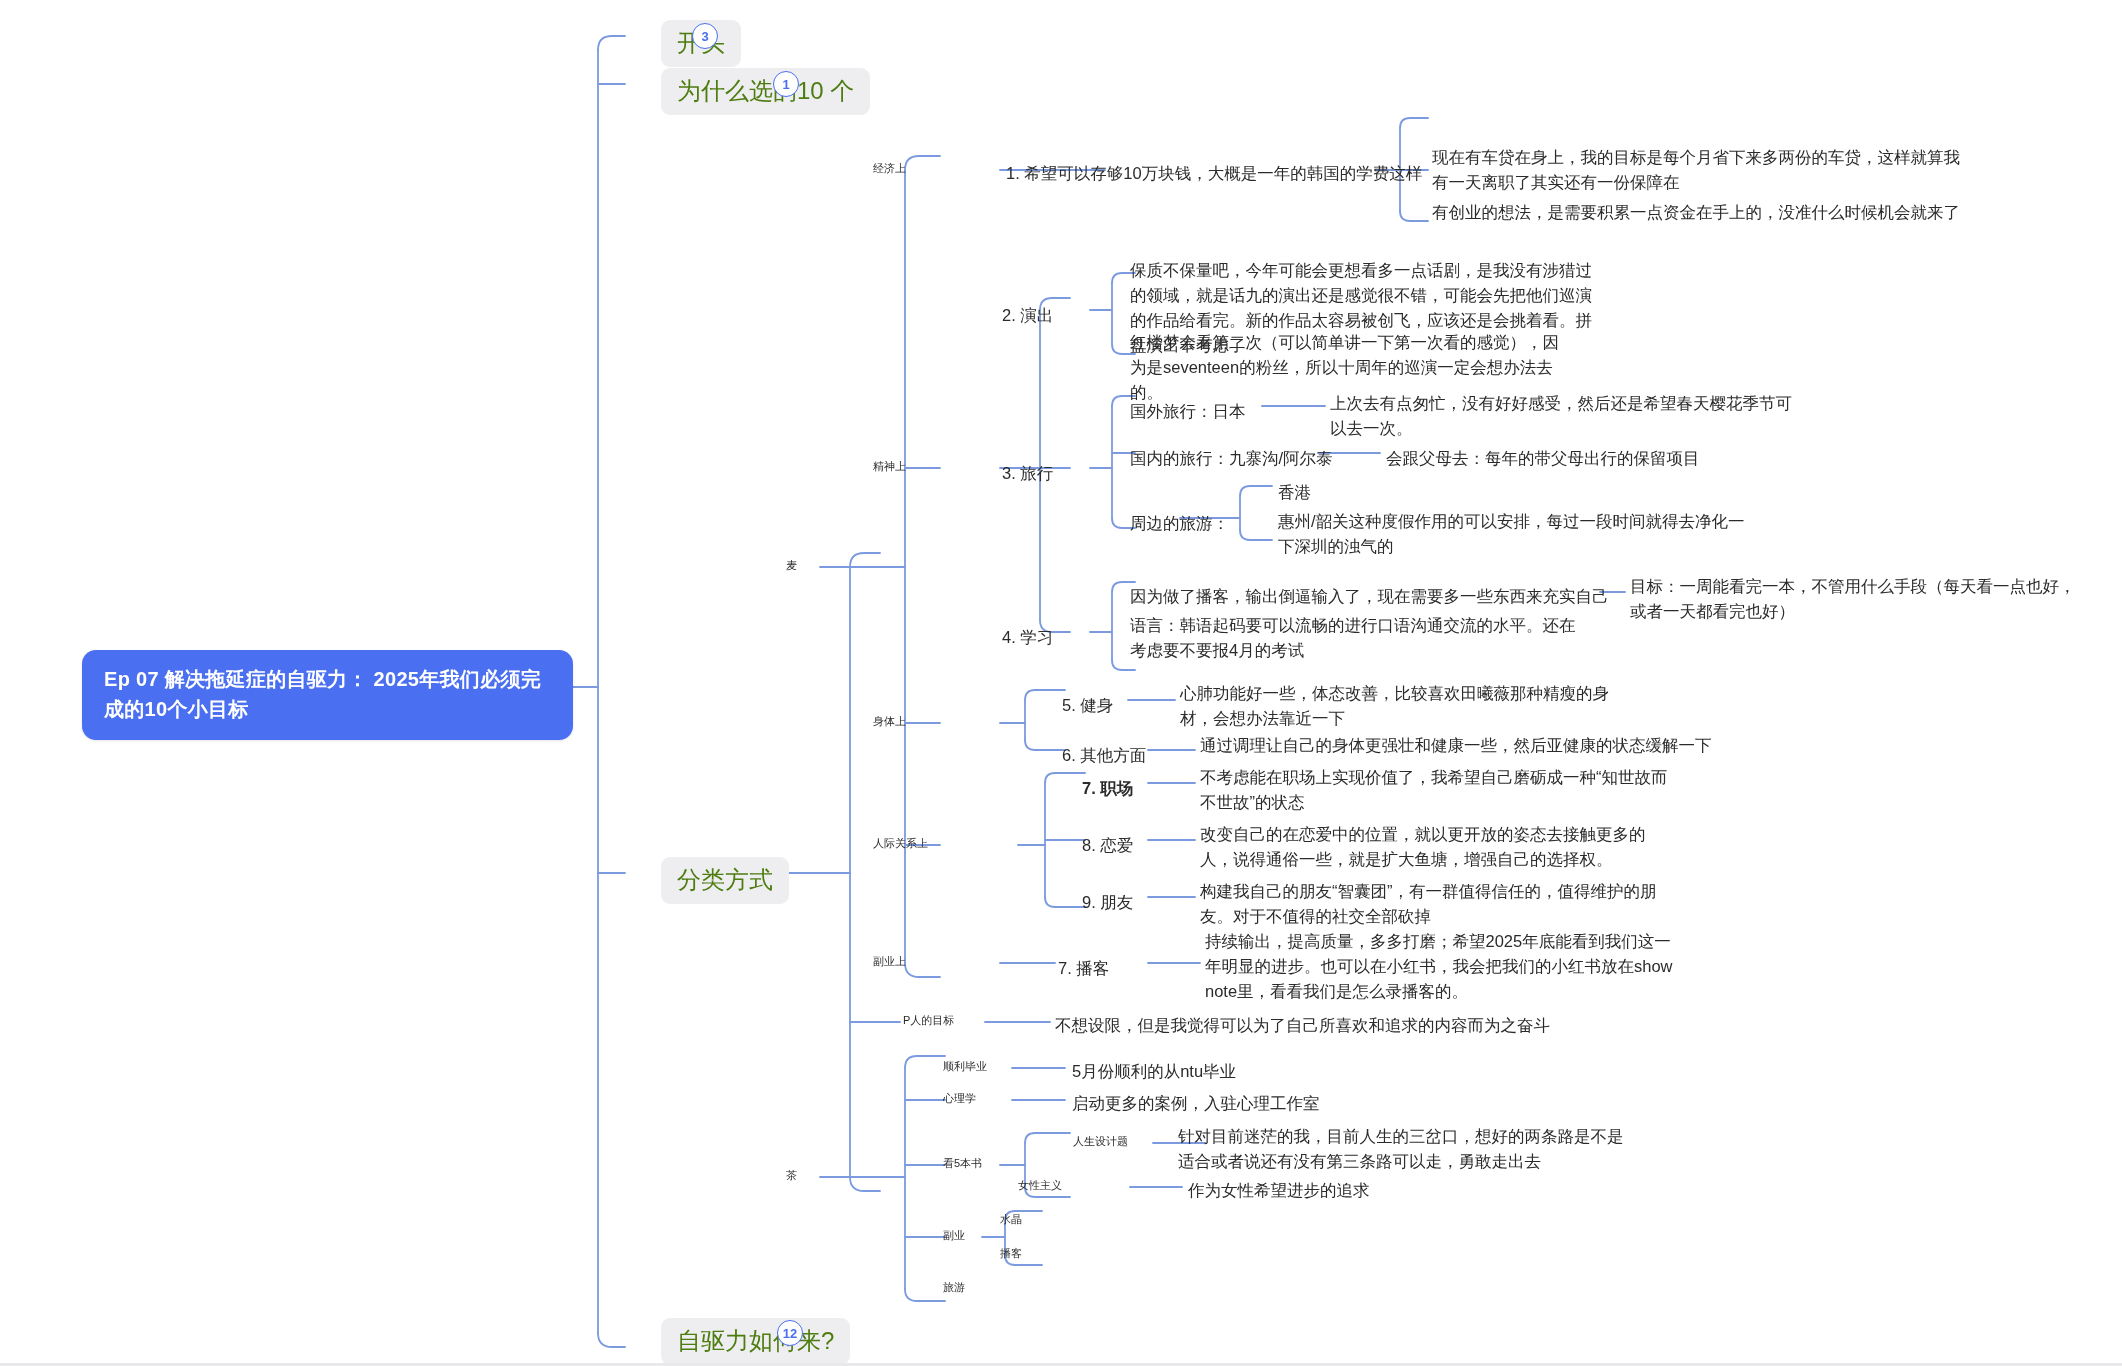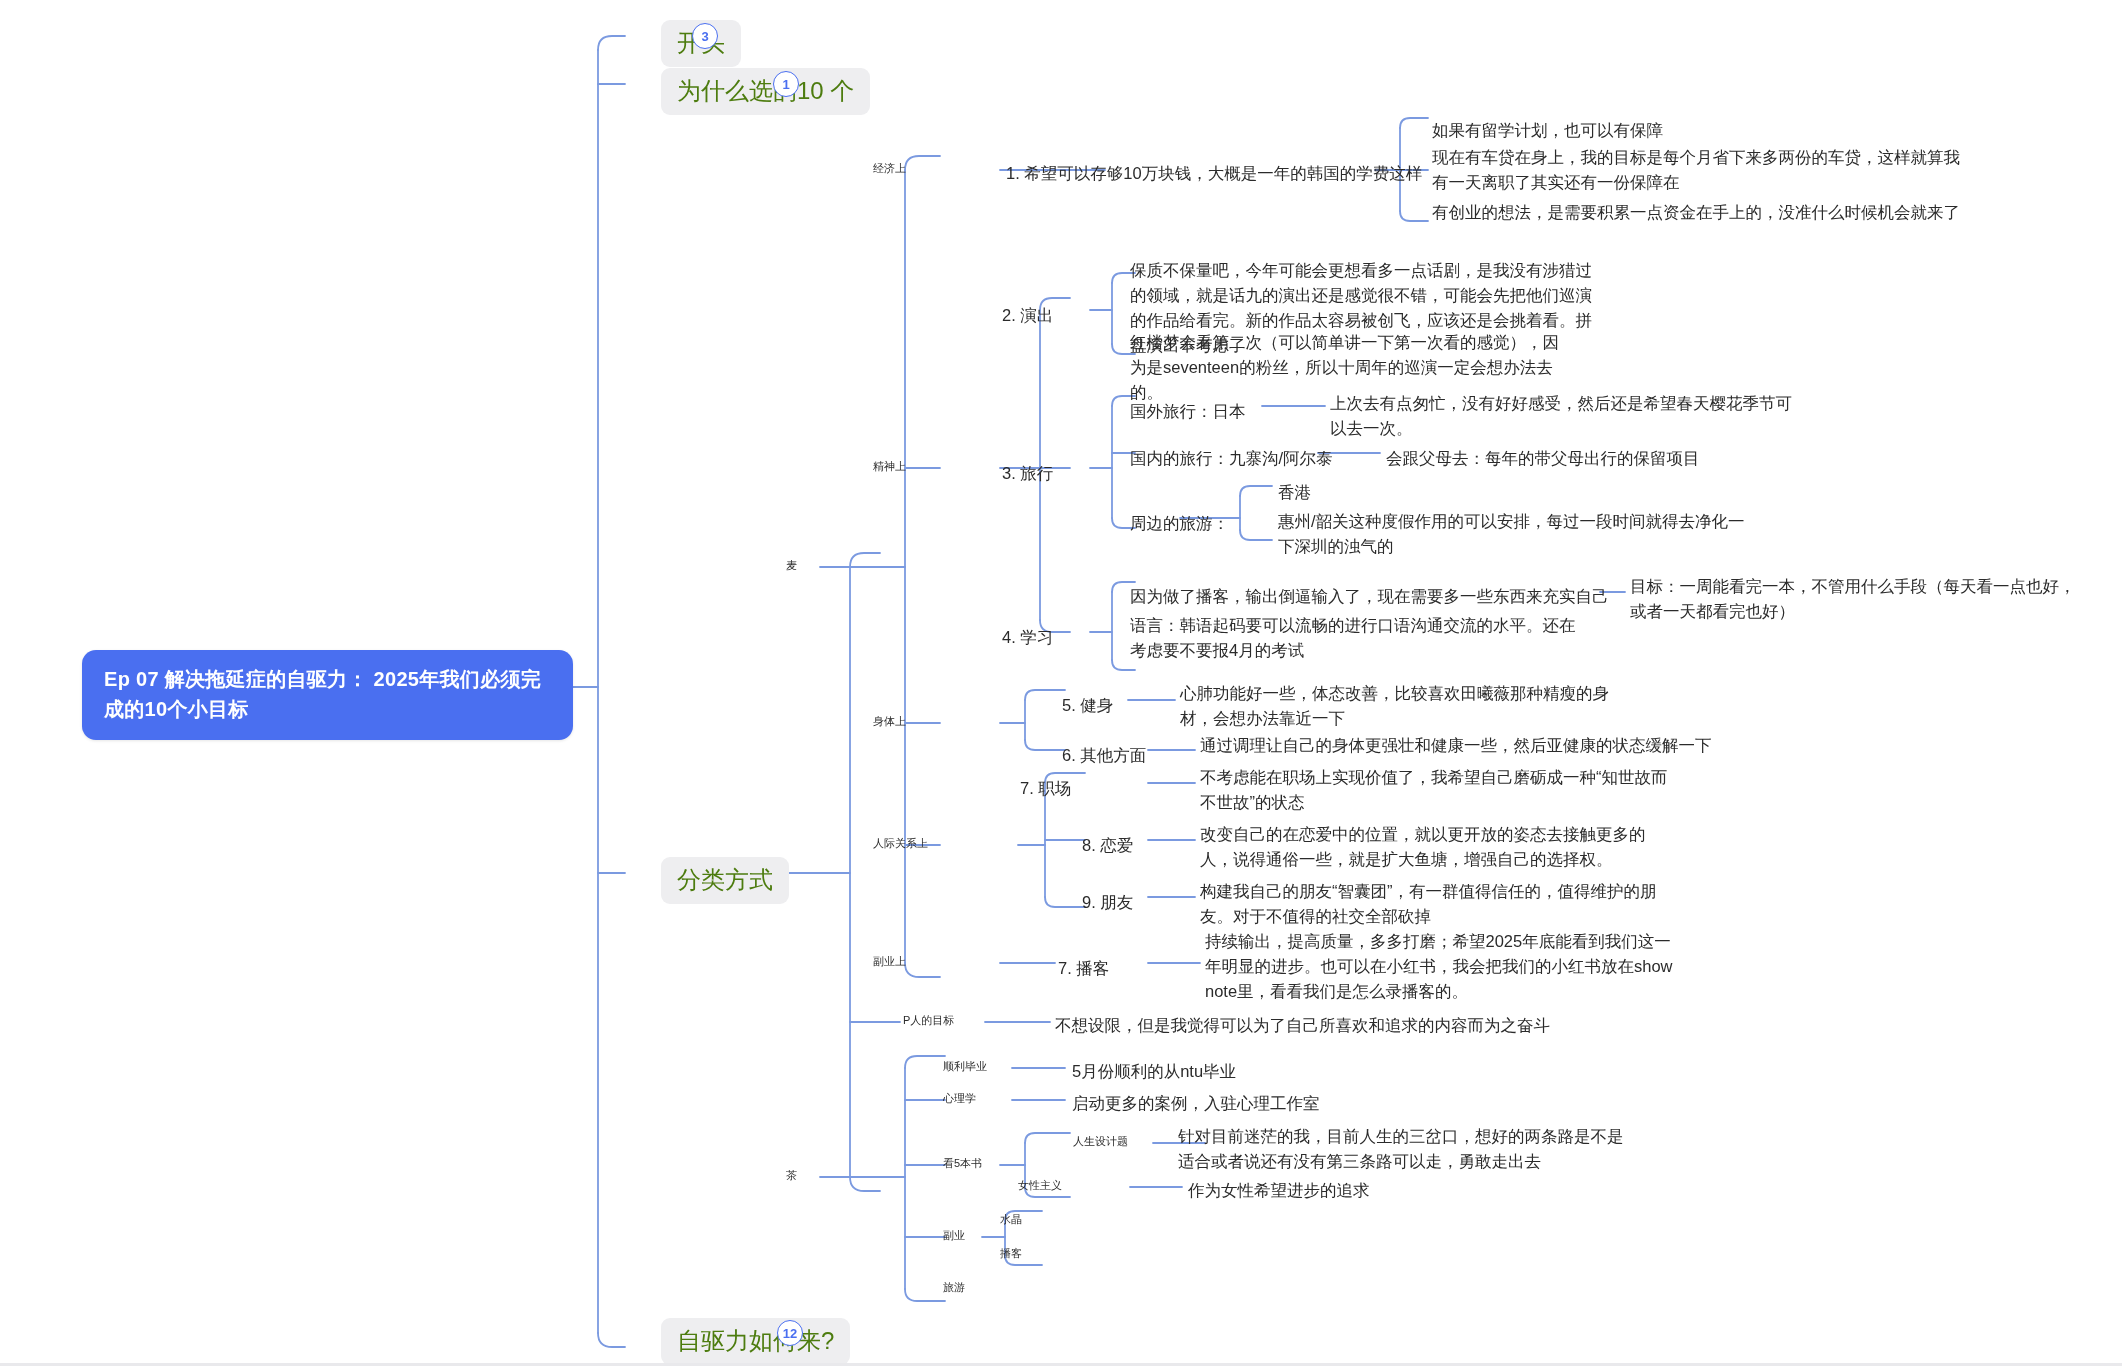--- a/index.html
+++ b/index.html
@@ -167,21 +167,20 @@
 
   <div class="node lbl" style="left:786px;top:560px;">麦</div>
 
   <div class="node lbl" style="left:873px;top:163px;">经济上</div>
   <div class="node lbl" style="left:873px;top:461px;">精神上</div>
   <div class="node lbl" style="left:873px;top:716px;">身体上</div>
   <div class="node lbl" style="left:873px;top:838px;">人际关系上</div>
   <div class="node lbl" style="left:873px;top:956px;">副业上</div>
 
   <div class="node leaf" style="left:1006px;top:161px;width:380px;white-space:nowrap;">1. 希望可以存够10万块钱，大概是一年的韩国的学费这样</div>
-  <div class="node leaf" style="left:1432px;top:118px;width:560px;">如果有留学计划，也可以有保障</div>
   <div class="node leaf" style="left:1432px;top:145px;width:533px;">现在有车贷在身上，我的目标是每个月省下来多两份的车贷，这样就算我有一天离职了其实还有一份保障在</div>
   <div class="node leaf" style="left:1432px;top:200px;width:560px;">有创业的想法，是需要积累一点资金在手上的，没准什么时候机会就来了</div>
 
   <div class="node leaf" style="left:1002px;top:303px;white-space:nowrap;">2. 演出</div>
   <div class="node leaf" style="left:1130px;top:258px;width:466px;">保质不保量吧，今年可能会更想看多一点话剧，是我没有涉猎过的领域，就是话九的演出还是感觉很不错，可能会先把他们巡演的作品给看完。新的作品太容易被创飞，应该还是会挑着看。拼盘演出不考虑了</div>
   <div class="node leaf" style="left:1130px;top:330px;width:440px;">红楼梦会看第二次（可以简单讲一下第一次看的感觉），因为是seventeen的粉丝，所以十周年的巡演一定会想办法去的。</div>
 
   <div class="node leaf" style="left:1002px;top:461px;white-space:nowrap;">3. 旅行</div>
   <div class="node leaf" style="left:1130px;top:399px;white-space:nowrap;">国外旅行：日本</div>
   <div class="node leaf" style="left:1330px;top:391px;width:470px;">上次去有点匆忙，没有好好感受，然后还是希望春天樱花季节可以去一次。</div>
@@ -194,21 +193,21 @@
   <div class="node leaf" style="left:1002px;top:625px;white-space:nowrap;">4. 学习</div>
   <div class="node leaf" style="left:1130px;top:584px;white-space:nowrap;">因为做了播客，输出倒逼输入了，现在需要多一些东西来充实自己</div>
   <div class="node leaf" style="left:1630px;top:574px;width:450px;">目标：一周能看完一本，不管用什么手段（每天看一点也好，或者一天都看完也好）</div>
   <div class="node leaf" style="left:1130px;top:613px;width:460px;">语言：韩语起码要可以流畅的进行口语沟通交流的水平。还在考虑要不要报4月的考试</div>
 
   <div class="node leaf" style="left:1062px;top:693px;white-space:nowrap;">5. 健身</div>
   <div class="node leaf" style="left:1180px;top:681px;width:440px;">心肺功能好一些，体态改善，比较喜欢田曦薇那种精瘦的身材，会想办法靠近一下</div>
   <div class="node leaf" style="left:1062px;top:743px;white-space:nowrap;">6. 其他方面</div>
   <div class="node leaf" style="left:1200px;top:733px;width:620px;white-space:nowrap;">通过调理让自己的身体更强壮和健康一些，然后亚健康的状态缓解一下</div>
 
-  <div class="node leaf" style="left:1020px;top:776px;white-space:nowrap;">7. 职场</div>
+  <div class="node leaf" style="left:1082px;top:776px;white-space:nowrap;font-weight:bold;">7. 职场</div>
   <div class="node leaf" style="left:1200px;top:765px;width:470px;">不考虑能在职场上实现价值了，我希望自己磨砺成一种“知世故而不世故”的状态</div>
   <div class="node leaf" style="left:1082px;top:833px;white-space:nowrap;">8. 恋爱</div>
   <div class="node leaf" style="left:1200px;top:822px;width:470px;">改变自己的在恋爱中的位置，就以更开放的姿态去接触更多的人，说得通俗一些，就是扩大鱼塘，增强自己的选择权。</div>
   <div class="node leaf" style="left:1082px;top:890px;white-space:nowrap;">9. 朋友</div>
   <div class="node leaf" style="left:1200px;top:879px;width:470px;">构建我自己的朋友“智囊团”，有一群值得信任的，值得维护的朋友。对于不值得的社交全部砍掉</div>
 
   <div class="node leaf" style="left:1058px;top:956px;white-space:nowrap;">7. 播客</div>
   <div class="node leaf" style="left:1205px;top:929px;width:470px;">持续输出，提高质量，多多打磨；希望2025年底能看到我们这一年明显的进步。也可以在小红书，我会把我们的小红书放在show note里，看看我们是怎么录播客的。</div>
 
   <div class="node lbl" style="left:903px;top:1015px;">P人的目标</div>

